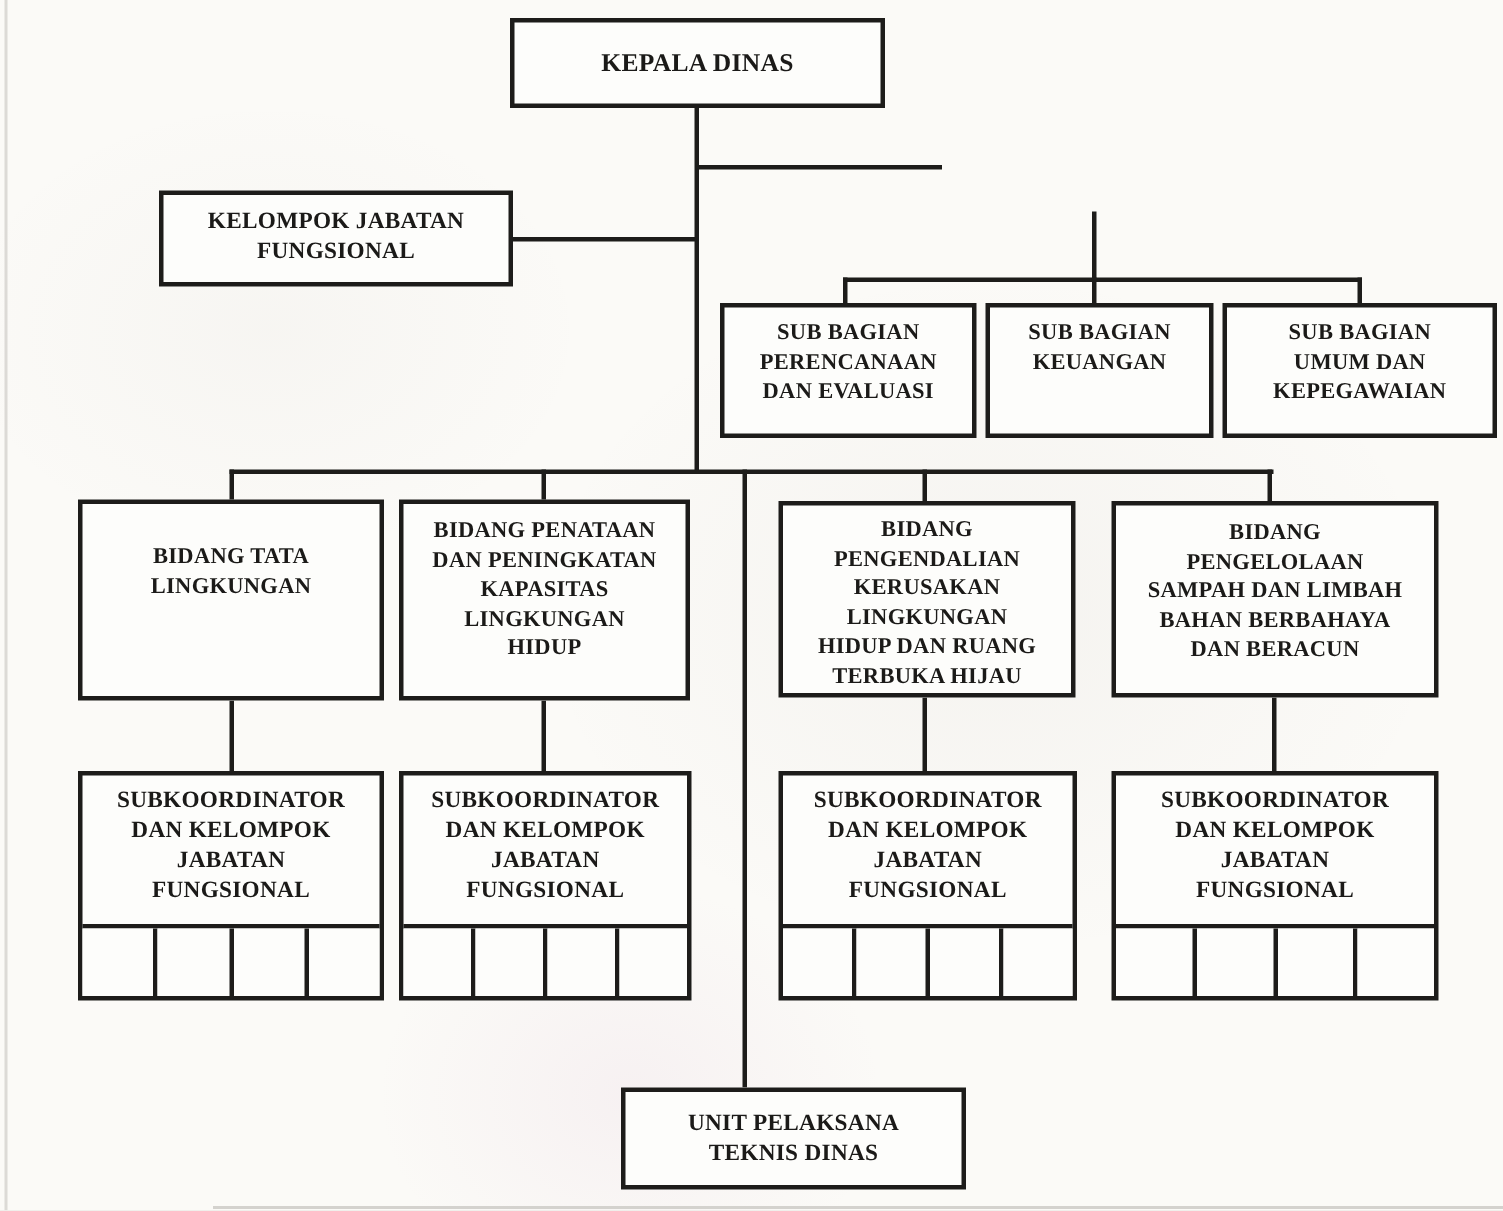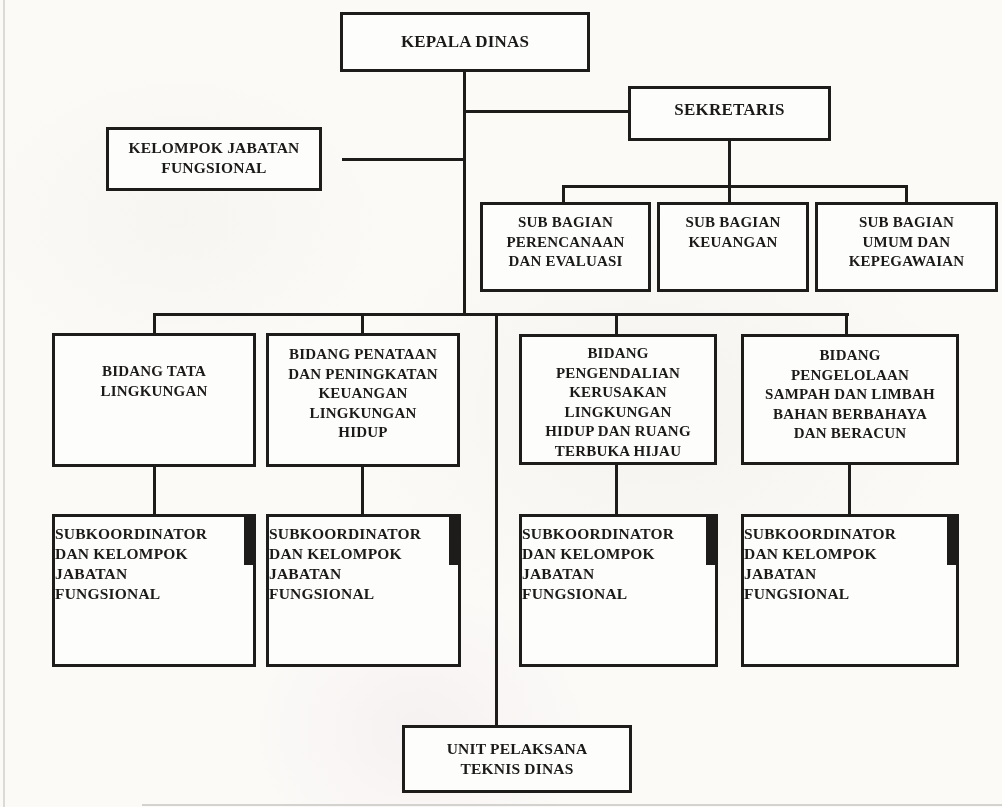--- a/index.html
+++ b/index.html
@@ -30,37 +30,37 @@
     white-space:pre-line;
     line-height:1.3;
     letter-spacing:0.2px;
   }
   .bx .lbl{display:block;width:100%;}
   .center-v{align-items:center;}
   .ln{position:absolute;background:#1d1c1a;}
   
   .kepala    {left:340px;top:12px; width:250px;height:60px;font-size:17px;}
   .sekretaris{left:628px;top:86px; width:203px;height:55px;font-size:17px;padding-top:10px;}
-  .kelompok  {left:106px;top:127px;width:216px;height:64px;font-size:15.5px;padding-top:8px;}
+  .kelompok  {left:106px;top:127px;width:236px;height:64px;font-size:15.5px;padding-top:8px;}
   .sub1{left:480px;top:202px;width:171px;height:90px;font-size:15px;padding-top:8px;}
   .sub2{left:657px;top:202px;width:152px;height:90px;font-size:15px;padding-top:8px;}
   .sub3{left:815px;top:202px;width:183px;height:90px;font-size:15px;padding-top:8px;}
   .bid1{left:52px; top:333px;width:204px;height:134px;font-size:15px;padding-top:26px;}
   .bid2{left:266px;top:333px;width:194px;height:134px;font-size:15px;padding-top:9px;}
   .bid3{left:519px;top:334px;width:198px;height:131px;font-size:15px;padding-top:7px;}
   .bid4{left:741px;top:334px;width:218px;height:131px;font-size:15px;padding-top:9px;}
-  .unit{left:402px;top:725px;width:230px;height:68px;font-size:15.5px;padding-top:11px;}
+  .unit{left:414px;top:725px;width:230px;height:68px;font-size:15.5px;padding-top:11px;}
   
   .subk{
     position:absolute;
     box-sizing:border-box;
     background:#fdfdfb;
     border:3px solid #1d1c1a;
-    display:flex;
-    font-weight:bold;
+    display:flex;flex-direction:column;
+    font-weight:bold;text-align:center;
     white-space:pre-line;line-height:1.3;letter-spacing:0.2px;
     font-size:15.5px;
   }
   .subk1{left:52px; top:514px;width:204px;height:153px;}
   .subk2{left:266px;top:514px;width:195px;height:153px;}
   .subk3{left:519px;top:514px;width:199px;height:153px;}
   .subk4{left:741px;top:514px;width:218px;height:153px;}
   .subk .lbl{flex:1;padding-top:7px;}
   .cells{display:flex;height:45px;border-top:3px solid #1d1c1a;}
   .cell{flex:1;border-right:3px solid #1d1c1a;background:#fdfdfb;}
@@ -88,23 +88,20 @@
   <div class="ln" style="left:845px;top:313px;width:3px;height:22px;"></div>
   <div class="ln" style="left:495px;top:313px;width:3px;height:412px;"></div>
   <div class="ln" style="left:153px;top:467px;width:3px;height:47px;"></div>
   <div class="ln" style="left:361px;top:467px;width:3px;height:47px;"></div>
   <div class="ln" style="left:615px;top:465px;width:3px;height:49px;"></div>
   <div class="ln" style="left:848px;top:465px;width:3px;height:49px;"></div>
 
   <div class="bx kepala center-v">
     <span class="lbl">KEPALA DINAS</span>
   </div>
-  <div class="bx sekretaris">
-    <span class="lbl">SEKRETARIS</span>
-  </div>
   <div class="bx kelompok">
     <span class="lbl">KELOMPOK JABATAN
 FUNGSIONAL</span>
   </div>
 
   <div class="bx sub1">
     <span class="lbl">SUB BAGIAN
 PERENCANAAN
 DAN EVALUASI</span>
   </div>
@@ -118,21 +115,21 @@
 KEPEGAWAIAN</span>
   </div>
 
   <div class="bx bid1">
     <span class="lbl">BIDANG TATA
 LINGKUNGAN</span>
   </div>
   <div class="bx bid2">
     <span class="lbl">BIDANG PENATAAN
 DAN PENINGKATAN
-KEUANGAN
+KAPASITAS
 LINGKUNGAN
 HIDUP</span>
   </div>
   <div class="bx bid3">
     <span class="lbl">BIDANG
 PENGENDALIAN
 KERUSAKAN
 LINGKUNGAN
 HIDUP DAN RUANG
 TERBUKA HIJAU</span>

